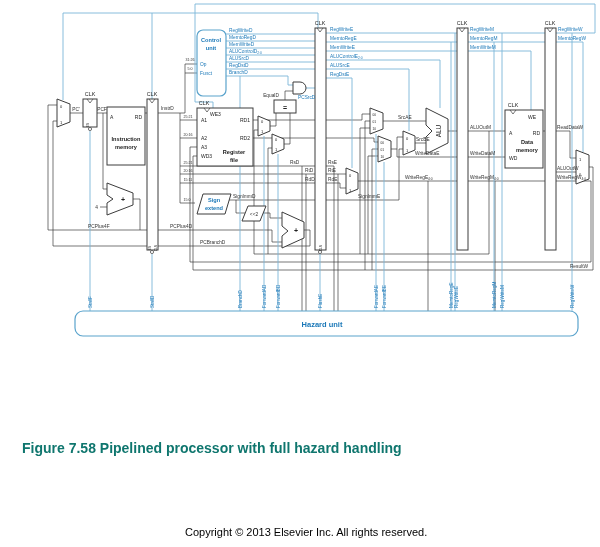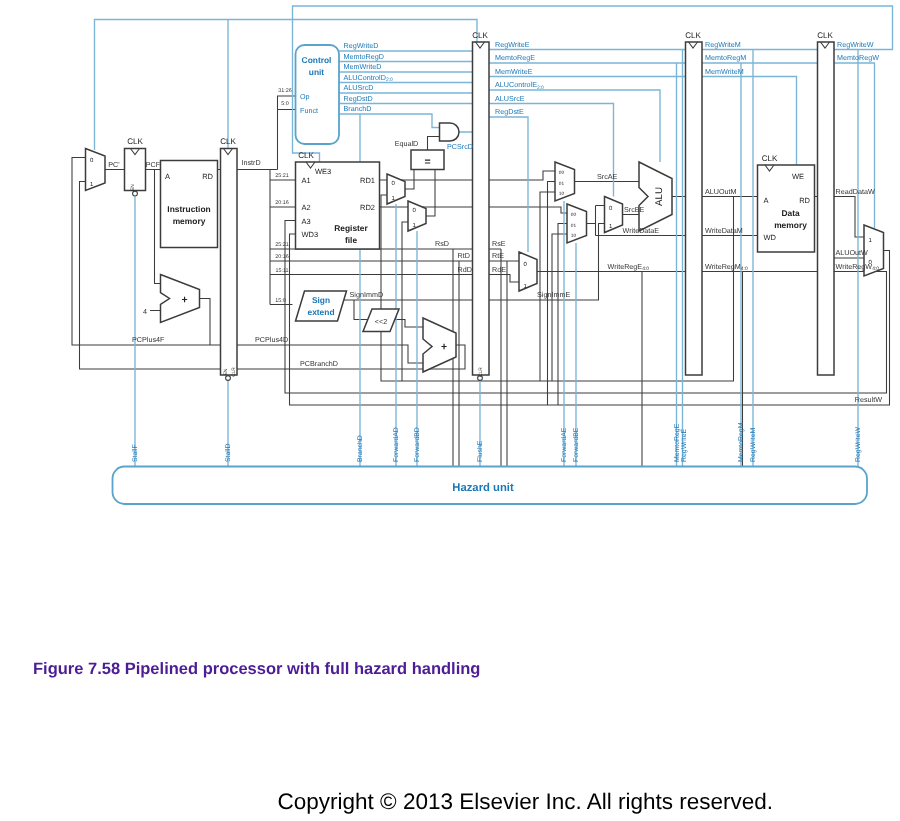--- a/index.html
+++ b/index.html
@@ -20,22 +20,22 @@
   .pm{text-anchor:middle;}
   .ttl{font-size:5.6px;font-weight:bold;fill:#222;text-anchor:middle;}
   .bttl{font-size:5.6px;font-weight:bold;fill:#1b78b8;text-anchor:middle;}
   .clk{font-size:5.4px;fill:#222;text-anchor:middle;}
   .sel{font-size:4px;fill:#222;}
   .sel2{font-size:3.2px;fill:#222;}
   .hz{font-size:4.6px;fill:#1b78b8;}
   .en{font-size:3.2px;fill:#222;text-anchor:middle;}
   .sub{font-size:3.3px;}
   .op{font-size:7px;fill:#222;font-weight:bold;}
-  #caption{position:absolute;left:2px;top:440px;font-size:11px;font-weight:bold;color:#4c1d95;padding-left:20px;}
-  #copyright{position:absolute;left:185px;top:526px;font-size:15px;color:#000;}
+  #caption{position:absolute;left:2px;top:440px;font-size:14px;font-weight:bold;color:#0f766e;padding-left:20px;}
+  #copyright{position:absolute;left:185px;top:526px;font-size:11px;color:#000;}
 </style>
 </head>
 <body>
 
 <svg width="600" height="420" viewBox="0 0 600 420">
 
   <path class="w" d="M133,199 H140 V230 H48 V105 H57 M140,230 H147"></path>
   <path class="w" d="M304,230 H310 V246 H53 V121 H57"></path>
   <path class="w" d="M70,113 H83 M97,113 H107"></path>
   <path class="w" d="M103,113 V189 H107 M100,207 H107"></path>

